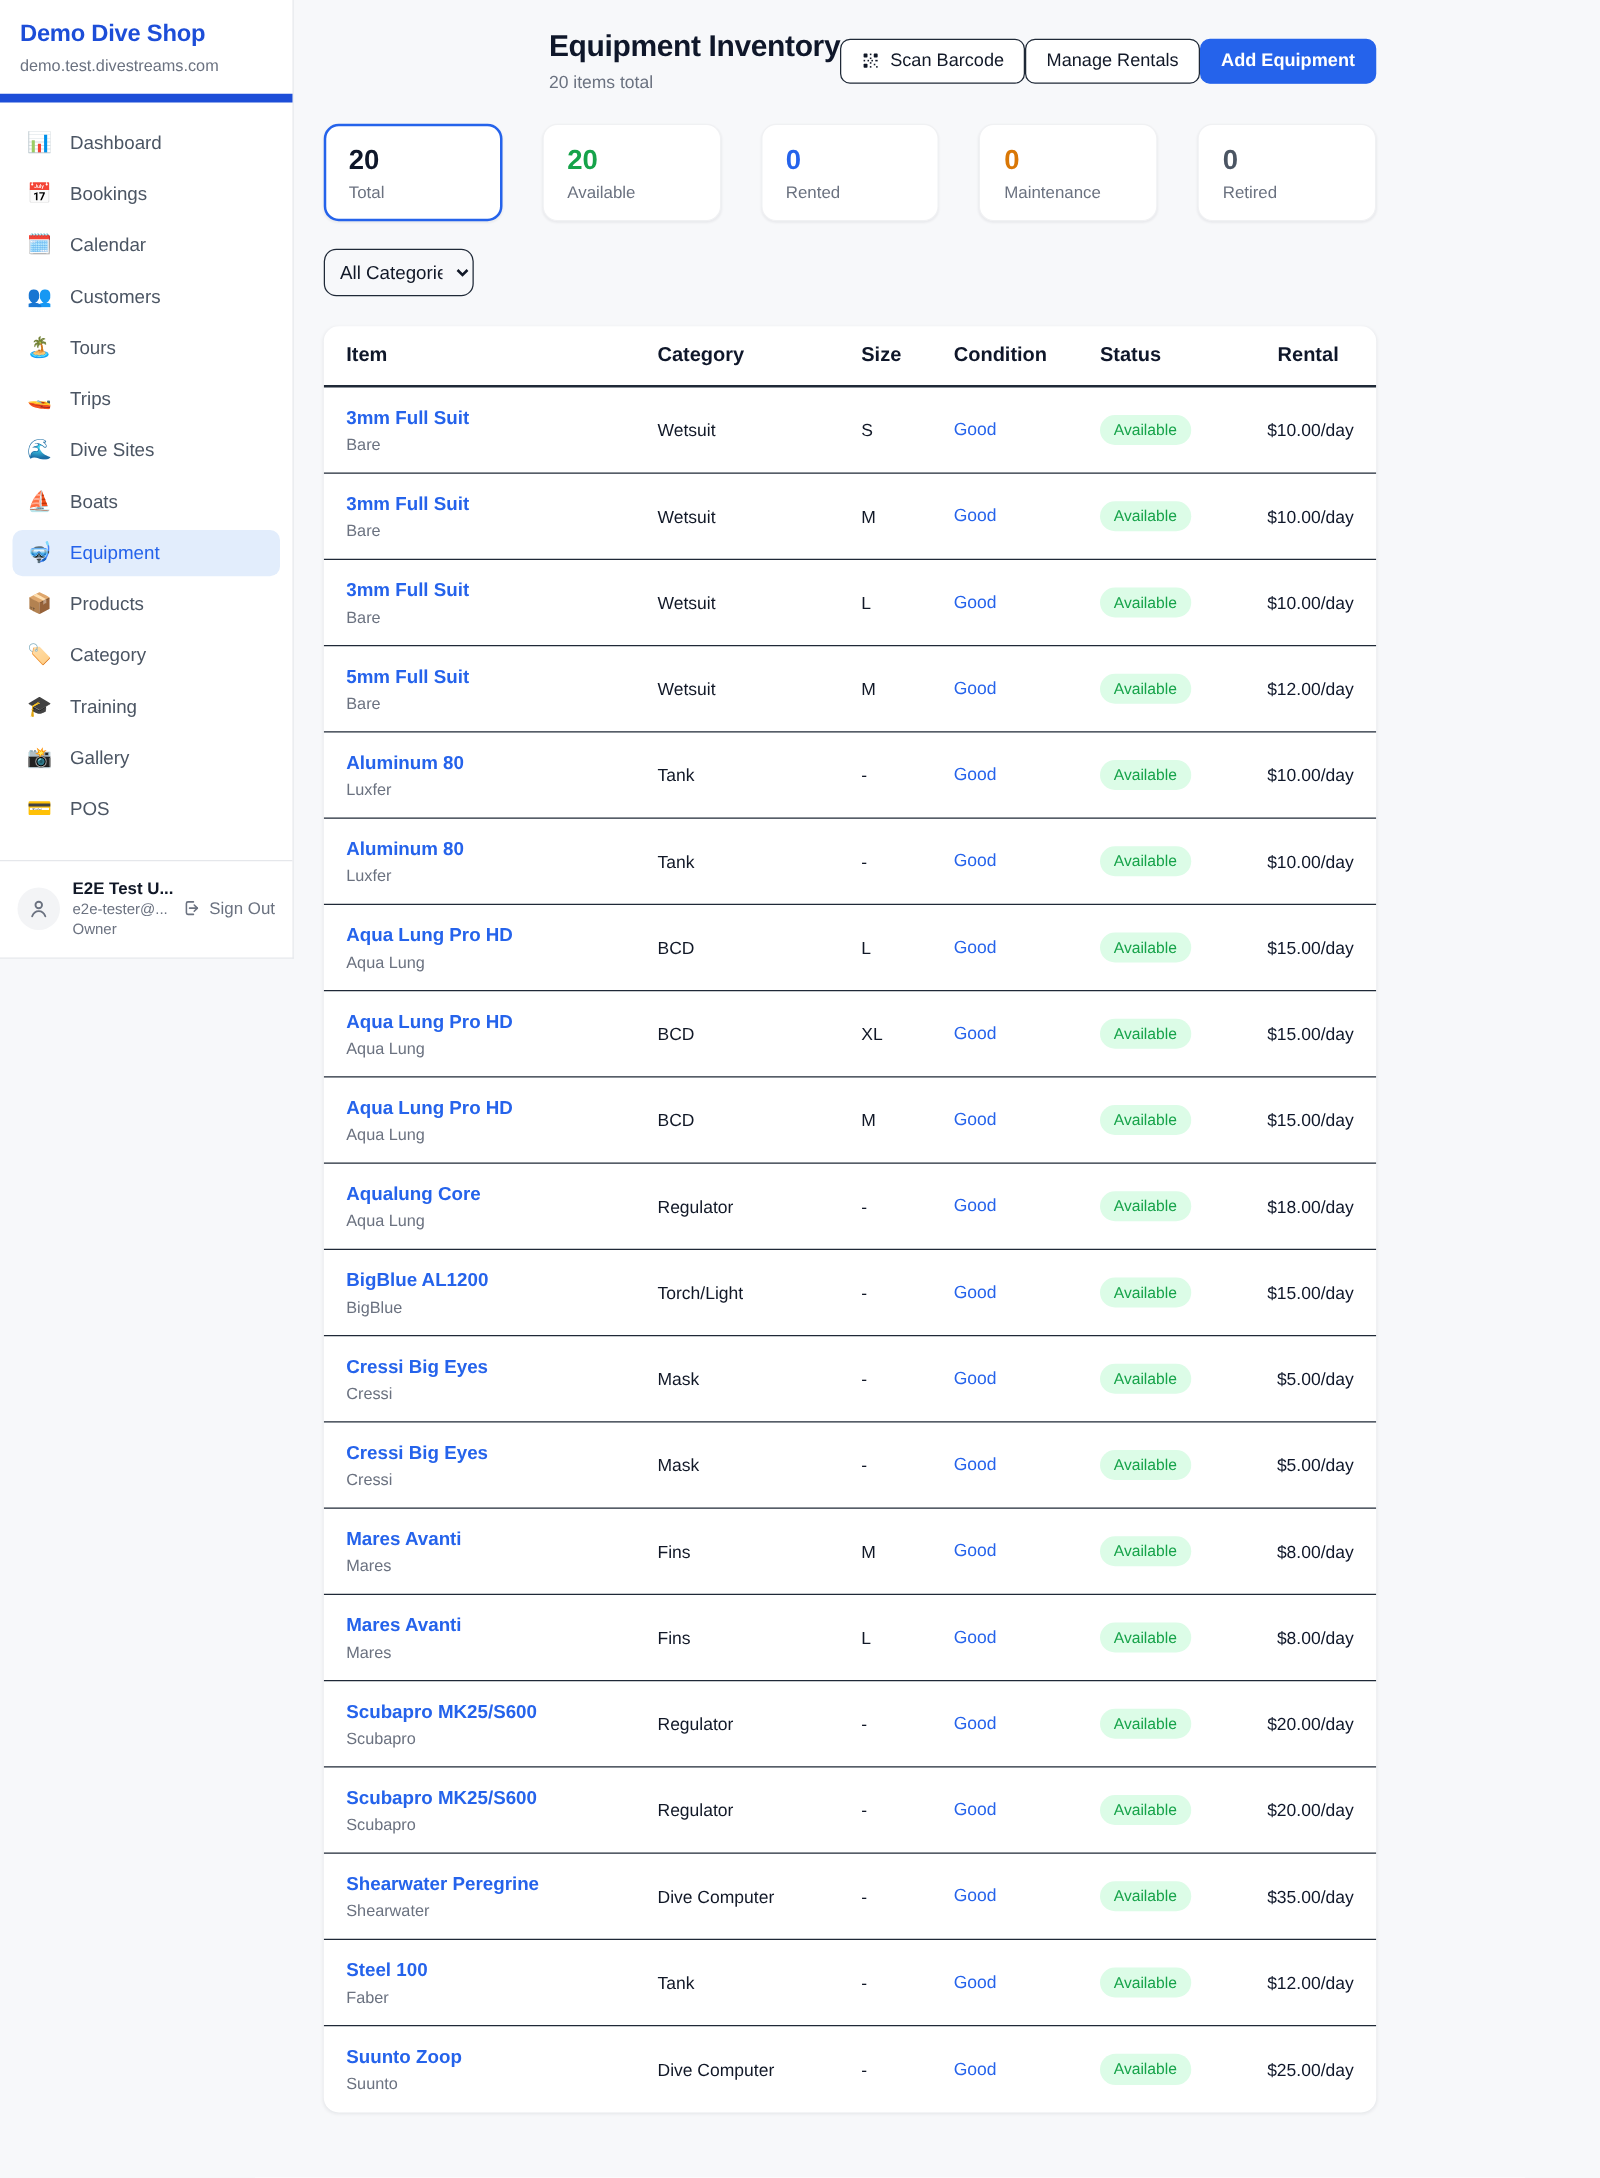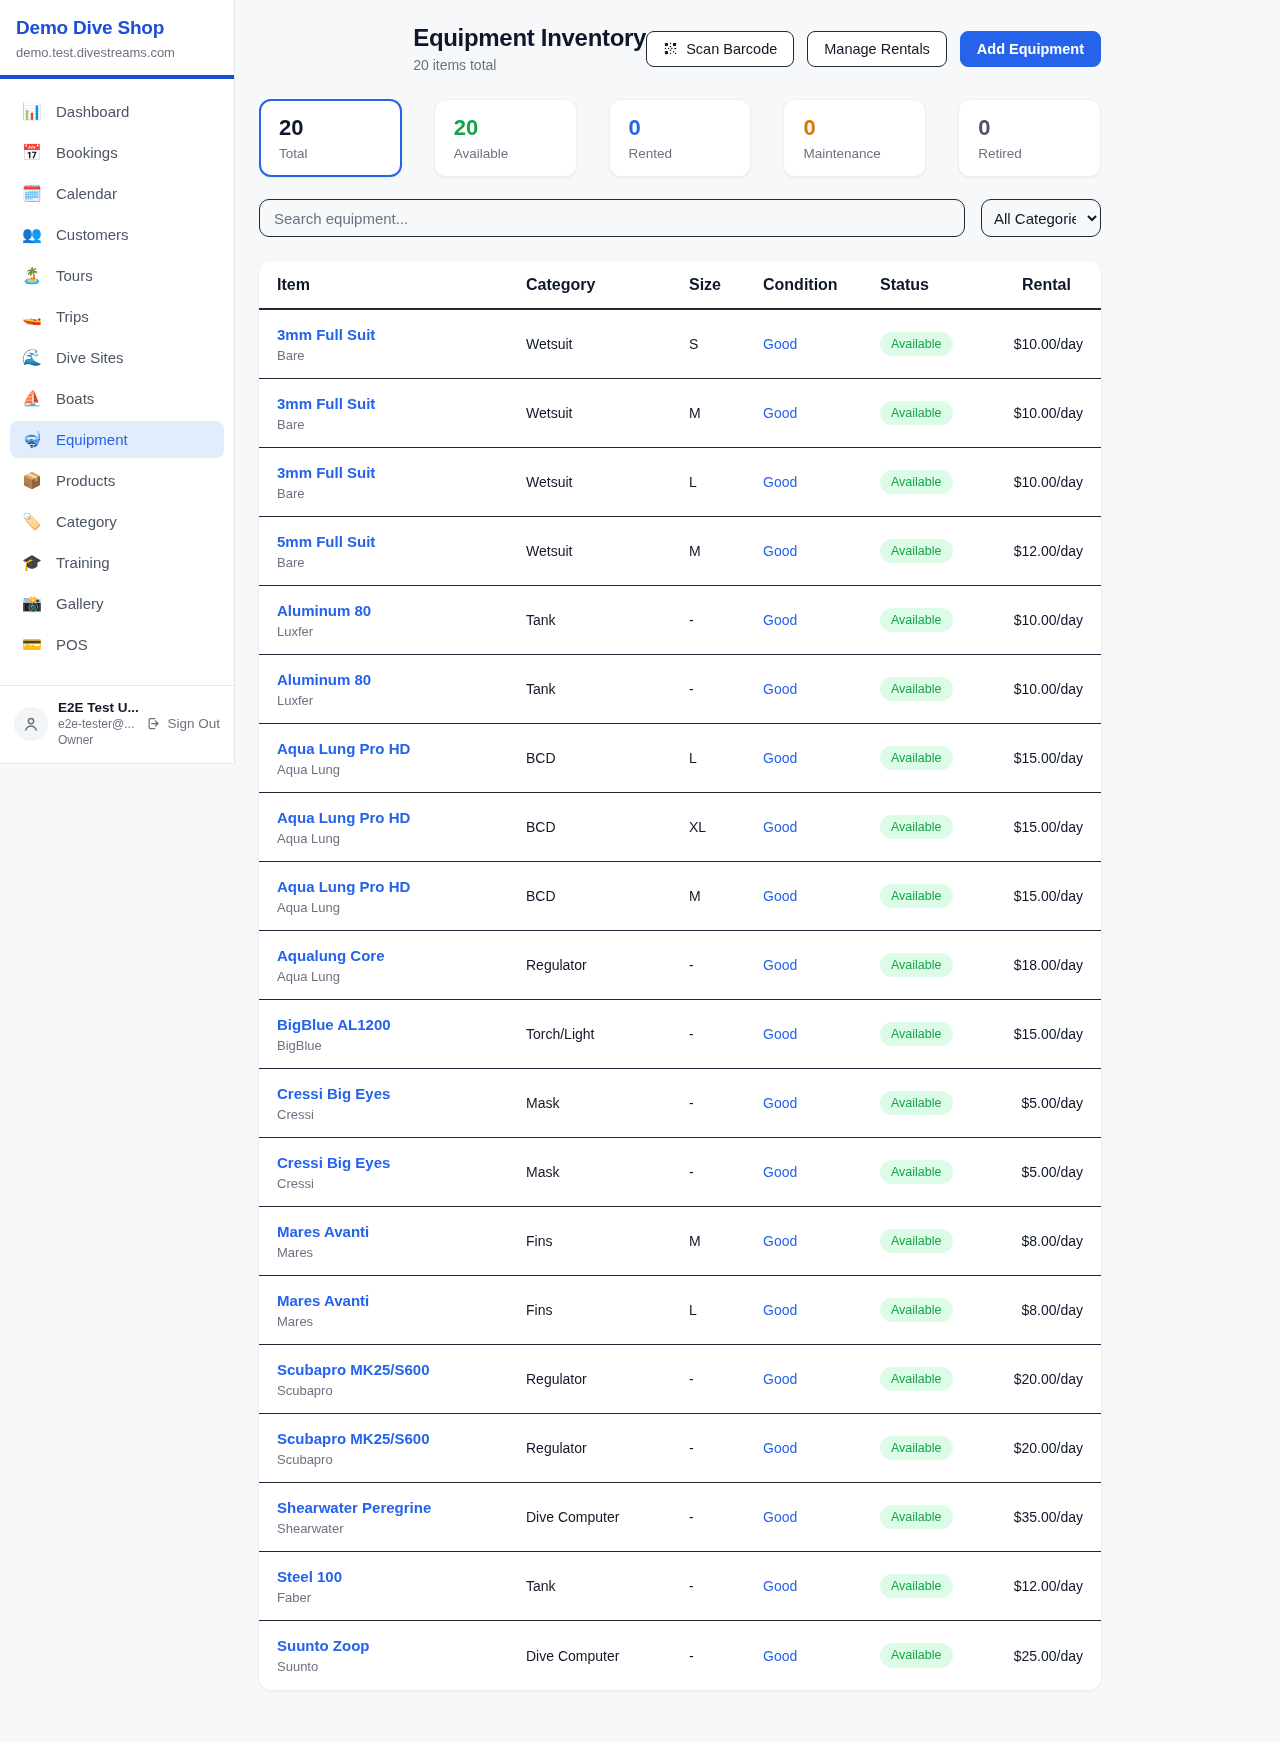--- a/index.html
+++ b/index.html
@@ -14,21 +14,21 @@
 
   
   .sidebar {
     width: 235px;
     background: #ffffff;
     border-right: 1px solid #e5e7eb;
     border-bottom: 1px solid #e5e7eb;
     display: flex;
     flex-direction: column;
   }
-  .sidebar-header { padding: 17px 16px 15px; border-bottom: 4px solid #1d4ed8; }
+  .sidebar-header { padding: 17px 16px 15px; border-bottom: 7px solid #1d4ed8; }
   .shop-title { color: #1d4ed8; font-size: 19px; font-weight: bold; letter-spacing: -.2px; }
   .shop-domain { color: #6b7280; font-size: 13px; margin-top: 6px; }
 
   .nav { padding: 14px 10px 10px; }
   .nav-item {
     display: flex; align-items: center; gap: 14px;
     padding: 10px 12px; margin-bottom: 4px;
     border-radius: 8px;
     color: #4b5563; font-size: 15px;
     text-decoration: none; cursor: pointer;
@@ -56,21 +56,21 @@
     color: #6b7280; font-size: 13.5px; text-decoration: none; cursor: pointer;
     flex: none;
   }
 
   
   .main { width: 890px; padding: 24px; }
 
   .page-header { display: flex; align-items: center; justify-content: flex-end; }
   .page-title { font-size: 24px; font-weight: bold; color: #0f172a; letter-spacing: -.3px; }
   .page-subtitle { font-size: 14px; color: #6b7280; margin-top: 5px; }
-  .header-actions { display: flex; gap: 13px; }
+  .header-actions { display: flex; }
   .btn {
     height: 36px; padding: 0 16px;
     display: inline-flex; align-items: center; gap: 8px;
     border: 1px solid #1f2937; border-radius: 8px;
     background: #fff; color: #111827;
     font-family: inherit; font-size: 14.5px; cursor: pointer;
   }
   .btn-primary { background: #2563eb; border-color: #2563eb; color: #fff; font-weight: bold; }
 
   
@@ -280,21 +280,20 @@
           <div class="stat-value" style="color: rgb(217, 119, 6);">0</div>
           <div class="stat-label">Maintenance</div>
         </div>
         <div class="stat-card">
           <div class="stat-value" style="color: rgb(75, 85, 99);">0</div>
           <div class="stat-label">Retired</div>
         </div>
       </div>
 
     <div class="filters">
-      <input class="search-input" type="text" placeholder="Search equipment..." style="">
       <select class="category-select">
         <option>All Categories</option>
       </select>
     </div>
 
     <div class="table-card">
       <div class="thead">
         <div>Item</div>
         <div>Category</div>
         <div>Size</div>

